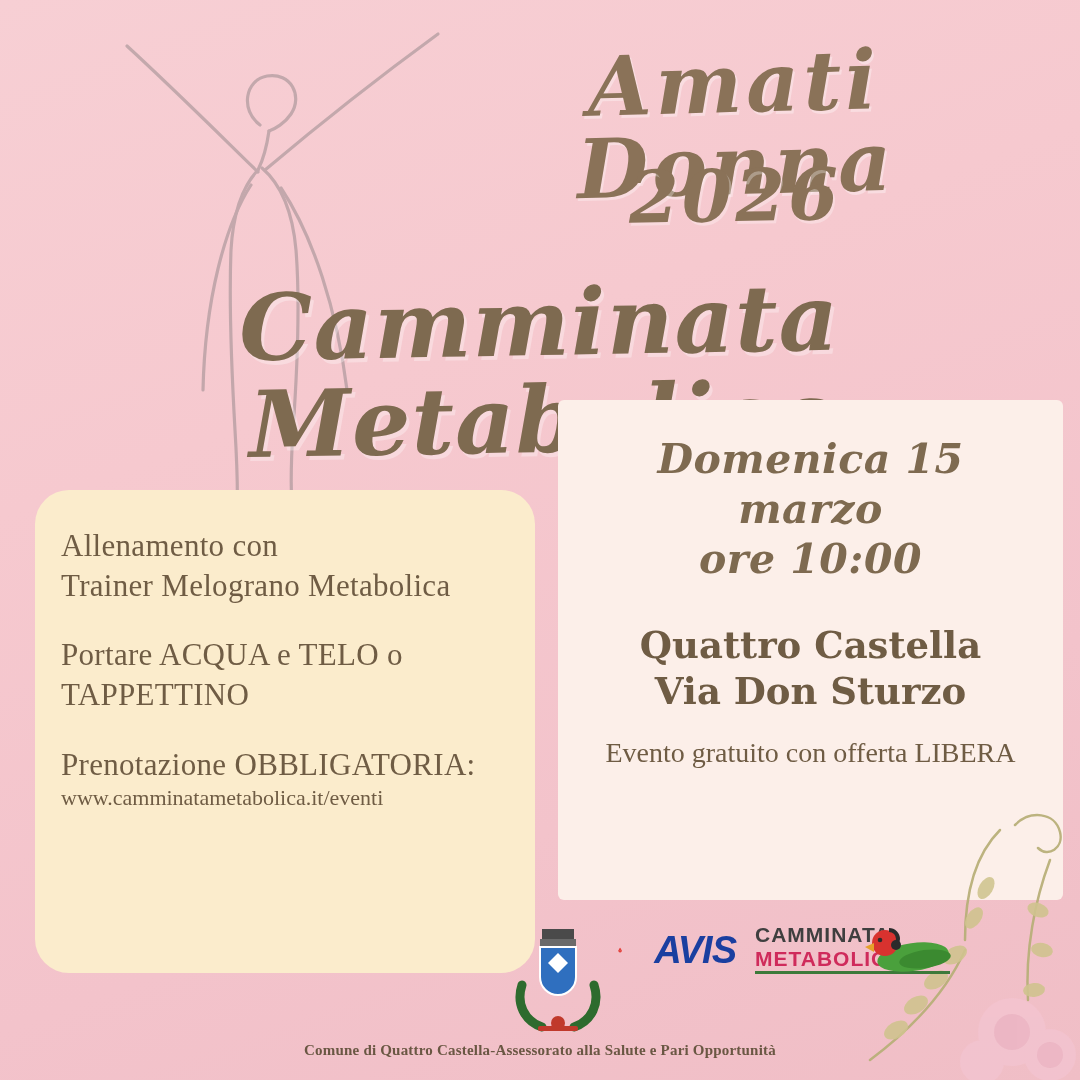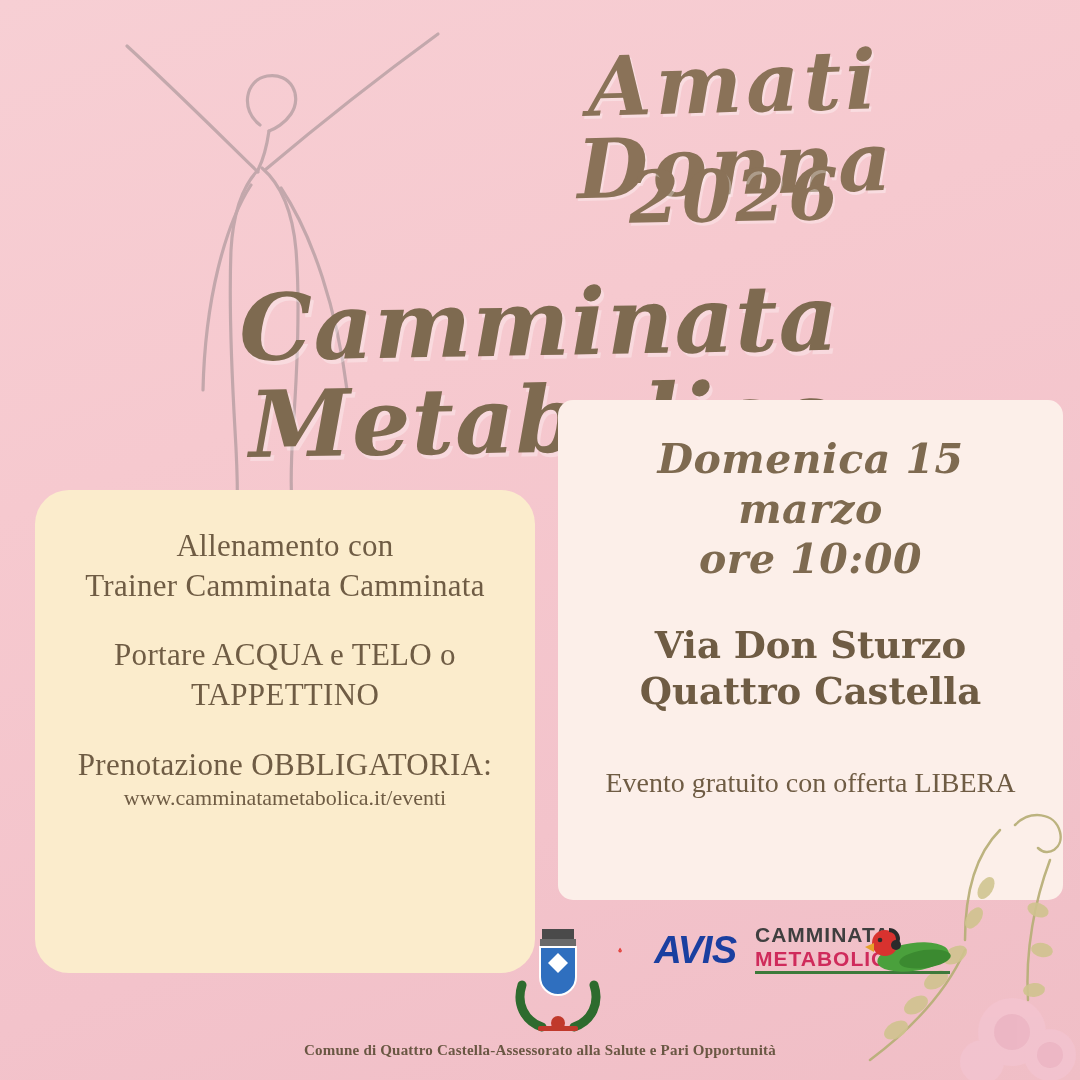--- a/index.html
+++ b/index.html
@@ -94,21 +94,21 @@
   .card-left {
     position: absolute;
     left: 35px;
     top: 490px;
     width: 500px;
     height: 483px;
     background: #fbeccc;
     border-radius: 34px;
     box-sizing: border-box;
     padding: 36px 26px 20px 26px;
-    text-align: center;
+    text-align: left;
     color: #6f5c44;
   }
   .card-left .blk {
     font-size: 31px;
     line-height: 1.28;
     letter-spacing: 0.3px;
     margin-bottom: 30px;
   }
   .card-left .blk:last-child { margin-bottom: 0; }
   .card-left .blk .ln { display: block; }
@@ -118,21 +118,21 @@
   }
 
   
   .card-right {
     position: absolute;
     left: 558px;
     top: 400px;
     width: 505px;
     height: 500px;
     background: #fcefe9;
-    border-radius: 15px;
+    border-radius: 6px;
     box-sizing: border-box;
     padding: 34px 22px 18px 22px;
     text-align: center;
     color: #6f5c44;
   }
   .card-right .date {
     font-family: "DejaVu Serif", serif;
     font-style: italic;
     font-weight: bold;
     font-size: 41px;
@@ -142,21 +142,21 @@
   }
   .card-right .place {
     margin-top: 38px;
     font-family: "DejaVu Serif", serif;
     font-weight: bold;
     font-size: 37px;
     line-height: 1.25;
     color: #6f5c44;
   }
   .card-right .free {
-    margin-top: 50px;
+    margin-top: 20px;
     font-size: 28px;
     line-height: 1.28;
     color: #6f5c44;
   }
   .ln { display: block; }
 
   
   .logos {
     position: absolute;
     left: 500px;
@@ -250,40 +250,40 @@
     </g>
   </svg>
 
   <div class="title-amati">Amati Donna</div>
   <div class="title-year">2026</div>
   <div class="title-main">Camminata Metabolica</div>
 
   <div class="card-left">
     <div class="blk">
       <span class="ln">Allenamento con</span>
-      <span class="ln">Trainer Camminata Camminata</span>
+      <span class="ln">Trainer Melograno Metabolica</span>
     </div>
     <div class="blk">
       <span class="ln">Portare ACQUA e TELO o</span>
       <span class="ln">TAPPETTINO</span>
     </div>
     <div class="blk">
       <span class="ln">Prenotazione OBBLIGATORIA:</span>
       <span class="ln url">www.camminatametabolica.it/eventi</span>
     </div>
   </div>
 
   <div class="card-right">
     <div class="date">
       <span class="ln">Domenica 15 marzo</span>
       <span class="ln">ore 10:00</span>
     </div>
     <div class="place">
+      <span class="ln">Quattro Castella</span>
       <span class="ln">Via Don Sturzo</span>
-      <span class="ln">Quattro Castella</span>
     </div>
     <div class="free">
       <span class="ln">Evento gratuito con offerta LIBERA</span>
     </div>
   </div>
 
   <svg class="floral" viewBox="0 0 330 280">
     <g stroke="#b9b07a" stroke-width="2.5" fill="none" stroke-linecap="round">
       <path d="M250 30 C225 55 215 95 215 140"></path>
       <path d="M120 260 C160 230 195 195 215 150"></path>

